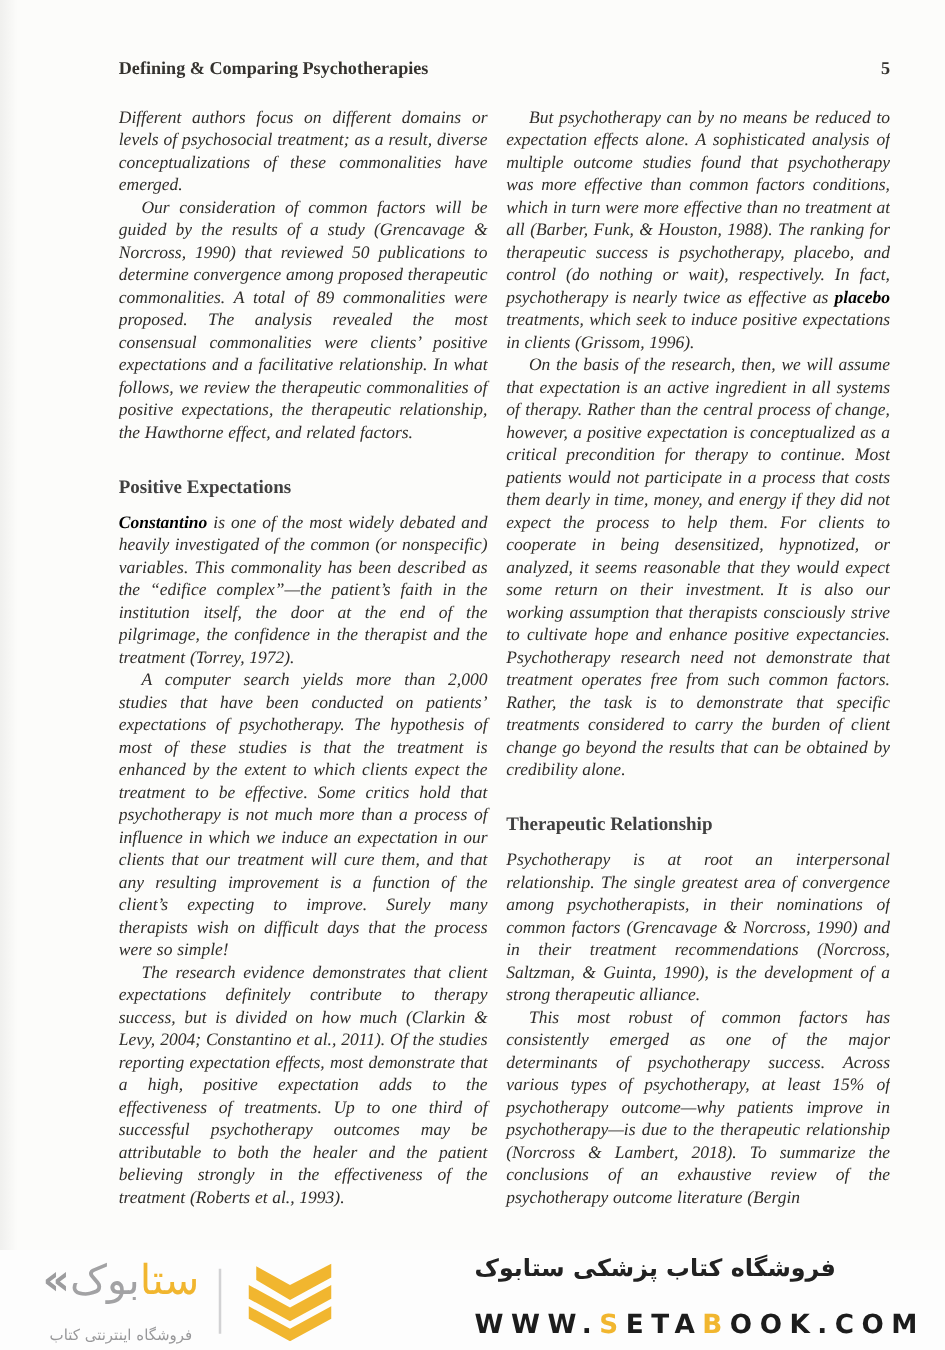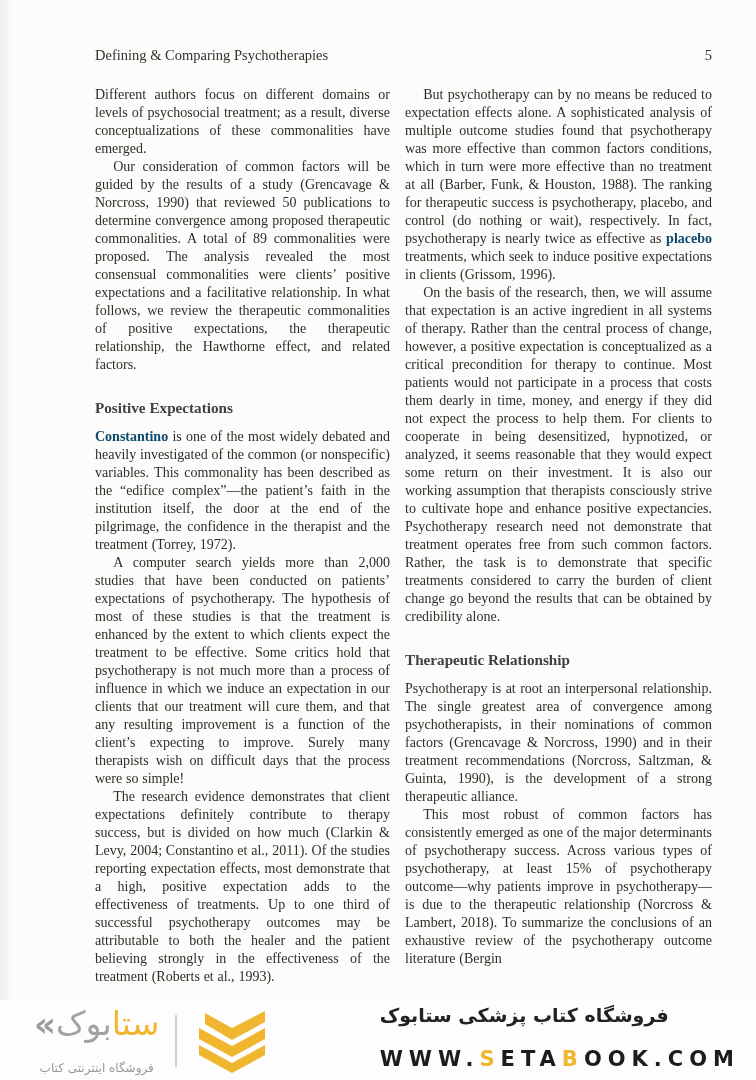--- a/index.html
+++ b/index.html
@@ -9,44 +9,44 @@
     font-family:"Liberation Serif","DejaVu Serif",serif;
     color:#2f2d2a;
   }
   
   .scan-edge{position:absolute;left:0;top:0;width:14px;height:1002px;
     background:linear-gradient(to right,rgba(0,0,0,0.05),rgba(0,0,0,0));pointer-events:none;}
 
   .running-head{
     position:absolute;left:95px;top:47px;width:617px;
     display:flex;justify-content:space-between;align-items:baseline;
-    font-size:14.5px;color:#34322e;
+    font-size:14.5px;color:#34322e;font-weight:bold;
   }
   .text-region{
     position:absolute;left:95px;top:86px;width:617px;height:916px;
     overflow:hidden;display:flex;gap:15px;
   }
   .text-region::after{
     content:"";position:absolute;left:0;right:0;bottom:0;height:14px;
     background:linear-gradient(to bottom,rgba(252,252,250,0),rgba(252,252,250,0.9));
     pointer-events:none;
   }
   .col{position:relative;}
   .col-left{width:295px;}
   .col-right{width:307px;}
   .col p{
     margin:0;font-size:14px;line-height:18px;text-align:justify;
-    hyphens:auto;-webkit-hyphens:auto;word-spacing:0.02em;
+    hyphens:auto;-webkit-hyphens:auto;word-spacing:0.02em;font-style:italic;
   }
   .col p.indent{text-indent:1.3em;}
   .col h2{
     font-size:15.2px;line-height:19px;font-weight:bold;color:#404040;
     margin:24px 0 11px 0;
   }
-  strong{font-weight:bold;color:#0c4a6e;}
+  strong{font-weight:bold;color:#000000;}
 
   
   .footer{
     position:absolute;left:0;bottom:0;width:756px;height:80px;background:#fdfdfd;
     font-family:"DejaVu Sans",sans-serif;
   }
   .logo-block{
     position:absolute;left:34px;top:8px;height:66px;
     display:flex;align-items:center;
   }

